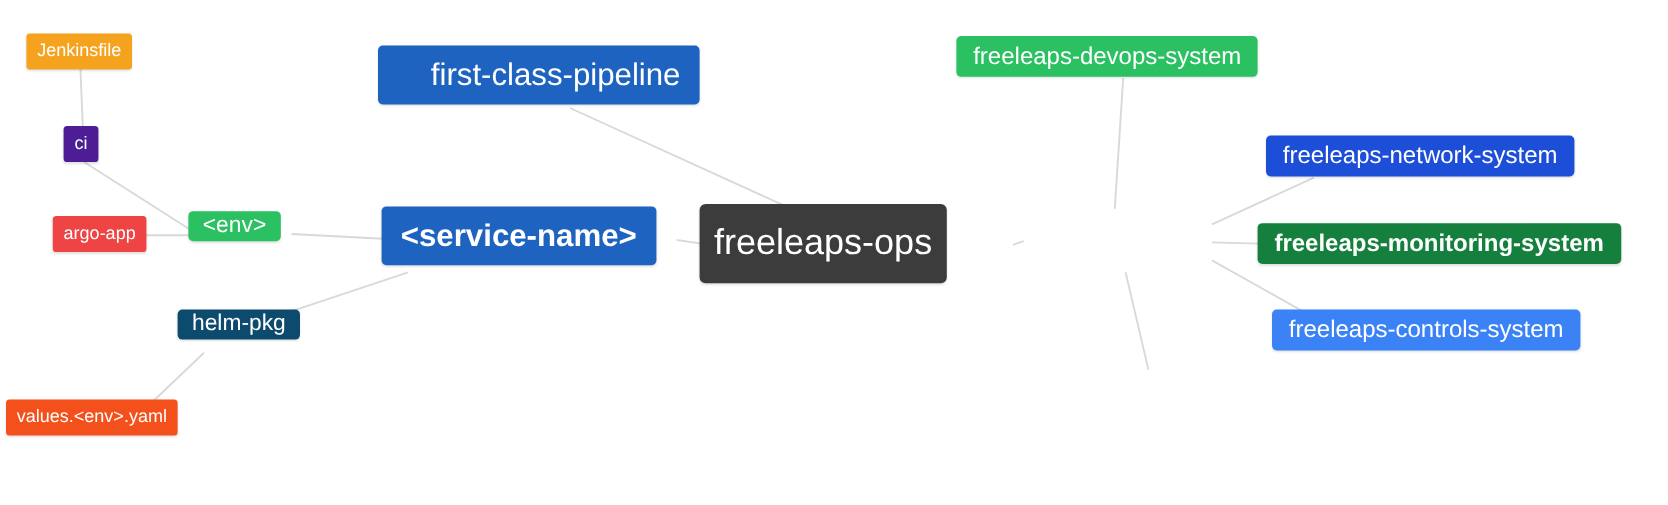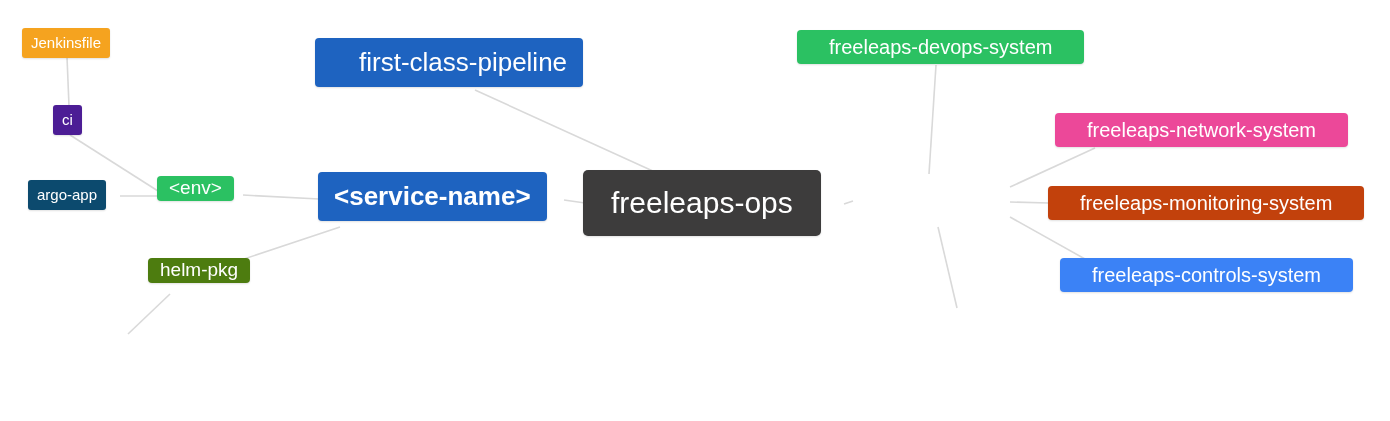--- a/index.html
+++ b/index.html
@@ -31,23 +31,23 @@
     color: #ffffff;
     white-space: nowrap;
     border-radius: 4px;
     text-align: center;
     cursor: pointer;
     box-shadow: 0 1px 2px rgba(0,0,0,0.12);
     line-height: 1.2;
   }
   .node.sm   { font-size: 15px; padding: 6px 9px;  border-radius: 3px; }
   .node.md   { font-size: 19px;   padding: 1px 12px; }
-  .node.sys  { font-size: 20px;   padding: 5px 32px; }
+  .node.sys  { font-size: 20px;   padding: 5px 14px; }
   .node.blue { font-size: 26px;   padding: 9px 16px; }
-  .node.center { font-size: 30px; padding: 15px 28px; border-radius: 5px; text-align: right; }
+  .node.center { font-size: 30px; padding: 15px 12px; border-radius: 5px; text-align: right; }
 </style>
 </head>
 <body>
 
 <div class="canvas">
 
   <svg class="edges" viewBox="0 0 1390 421">
     <line class="edge" x1="67" y1="57" x2="69" y2="106" stroke="#d9d9d9"></line>
     <line class="edge" x1="70" y1="135" x2="158" y2="191" stroke="#d9d9d9"></line>
     <line class="edge" x1="120" y1="196" x2="158" y2="196" stroke="#d9d9d9"></line>
@@ -59,26 +59,27 @@
     <line class="edge" x1="844" y1="204" x2="853" y2="201" stroke="#d9d9d9"></line>
     <line class="edge" x1="929" y1="174" x2="936" y2="65" stroke="#d9d9d9"></line>
     <line class="edge" x1="1010" y1="187" x2="1095" y2="148" stroke="#d9d9d9"></line>
     <line class="edge" x1="1010" y1="202" x2="1049" y2="203" stroke="#d9d9d9"></line>
     <line class="edge" x1="1010" y1="217" x2="1085" y2="259" stroke="#d9d9d9"></line>
     <line class="edge" x1="938" y1="227" x2="957" y2="308" stroke="#d9d9d9"></line>
   </svg>
 
   <div class="node sm" style="left: 22px; top: 28px; background: rgb(245, 163, 31);">Jenkinsfile</div>
   <div class="node sm" style="left: 53px; top: 105px; background: #4c1d95;">ci</div>
-  <div class="node sm" style="left: 28px; top: 180px; background: #0c4a6e;">argo-app</div>
+  <div class="node sm" style="left: 44px; top: 180px; background: #ef4444;">argo-app</div>
   <div class="node md" style="left: 157px; top: 176px; background: rgb(43, 193, 98);">&lt;env&gt;</div>
-  <div class="node md" style="left: 148px; top: 258px; background: #4d7c0f;">helm-pkg</div>
+  <div class="node md" style="left: 148px; top: 258px; background: #0c4a6e;">helm-pkg</div>
+  <div class="node sm" style="left: 5px; top: 333px; background: rgb(244, 80, 28);">values.&lt;env&gt;.yaml</div>
 
   <div class="node blue" style="left: 315px; top: 38px; background: rgb(30, 99, 192); padding-left: 44px;">first-class-pipeline</div>
   <div class="node blue" style="left: 318px; top: 172px; background: rgb(30, 99, 192); font-weight: bold;">&lt;service-name&gt;</div>
   <div class="node center" style="left: 583px; top: 170px; background: rgb(61, 60, 60);">freeleaps-ops</div>
 
   <div class="node sys" style="left: 797px; top: 30px; background: rgb(43, 193, 98);">freeleaps-devops-system</div>
-  <div class="node sys" style="left: 1055px; top: 113px; background: #ec4899;">freeleaps-network-system</div>
-  <div class="node sys" style="left: 1048px; top: 186px; background: #c2410c;">freeleaps-monitoring-system</div>
+  <div class="node sys" style="left: 1055px; top: 113px; background: #1d4ed8;">freeleaps-network-system</div>
+  <div class="node sys" style="left: 1048px; top: 186px; background: #15803d; font-weight: bold;">freeleaps-monitoring-system</div>
   <div class="node sys" style="left: 1060px; top: 258px; background: #3b82f6;">freeleaps-controls-system</div>
 
 </div>
 
 </body></html>

